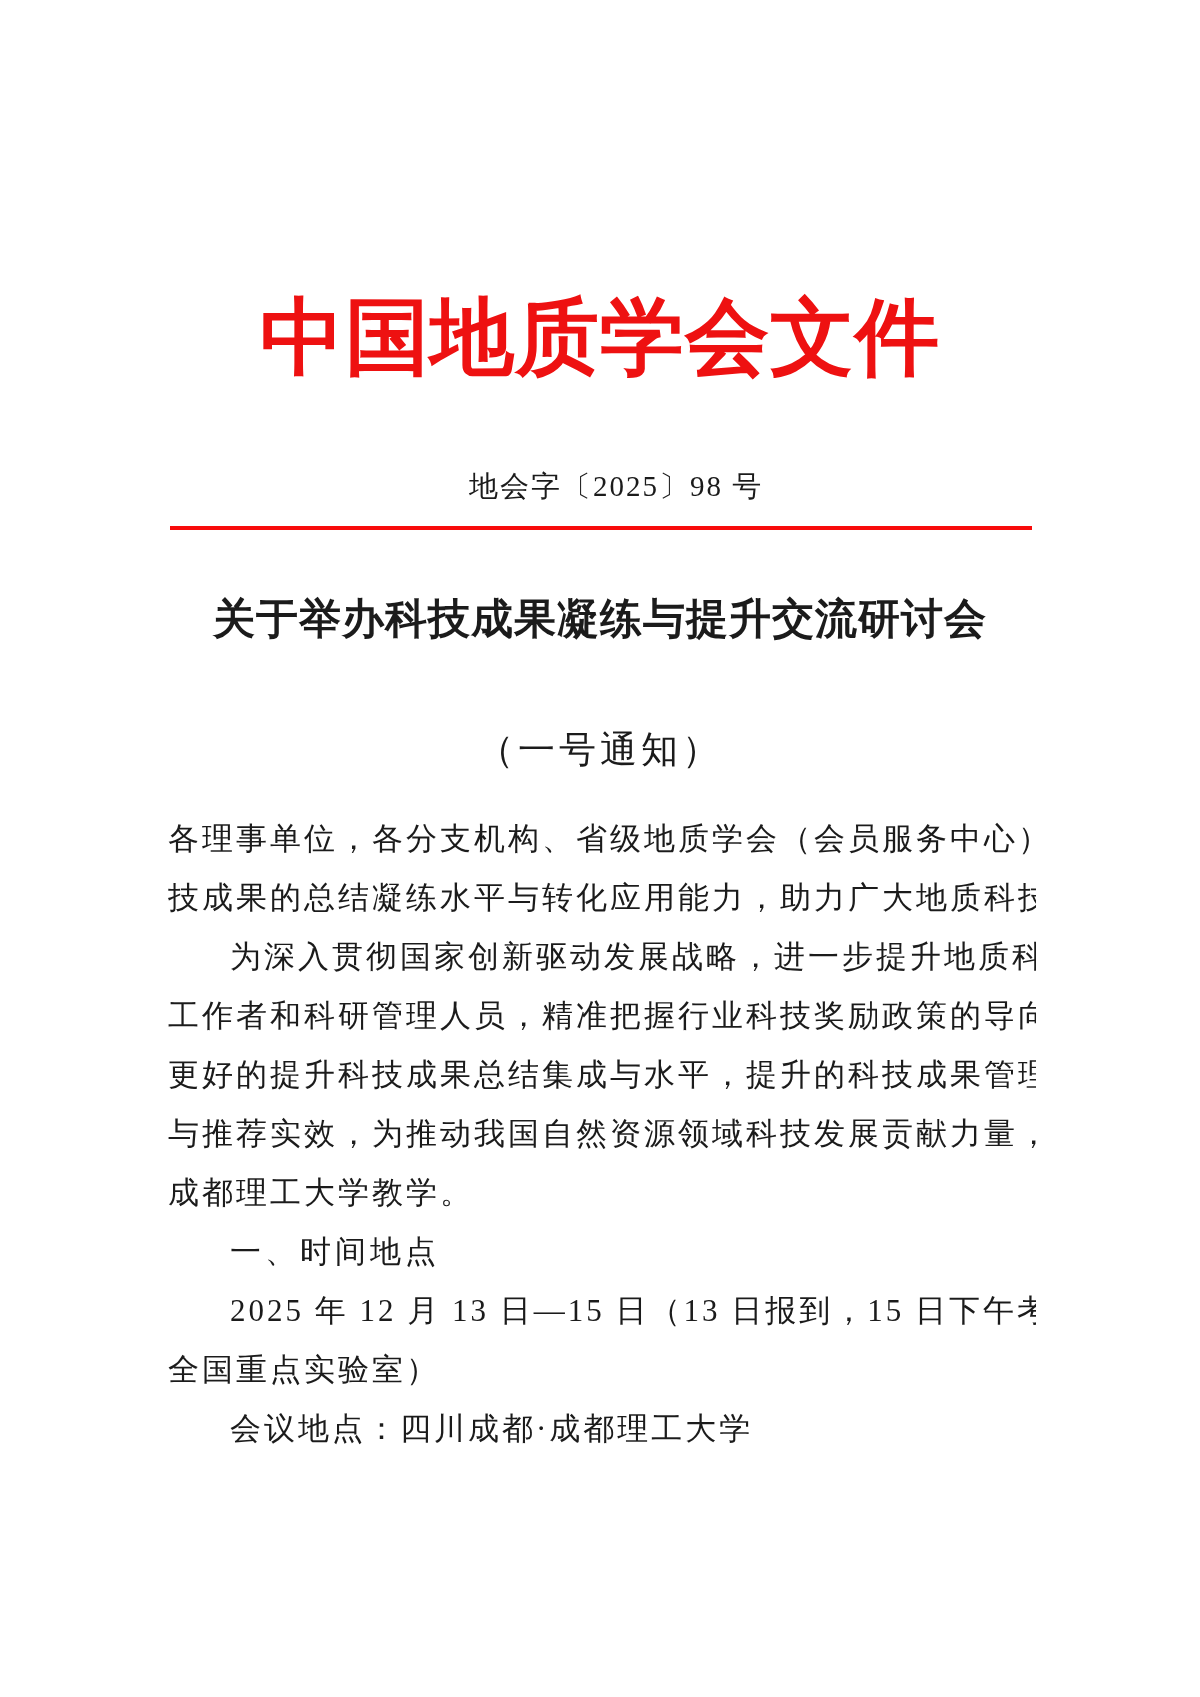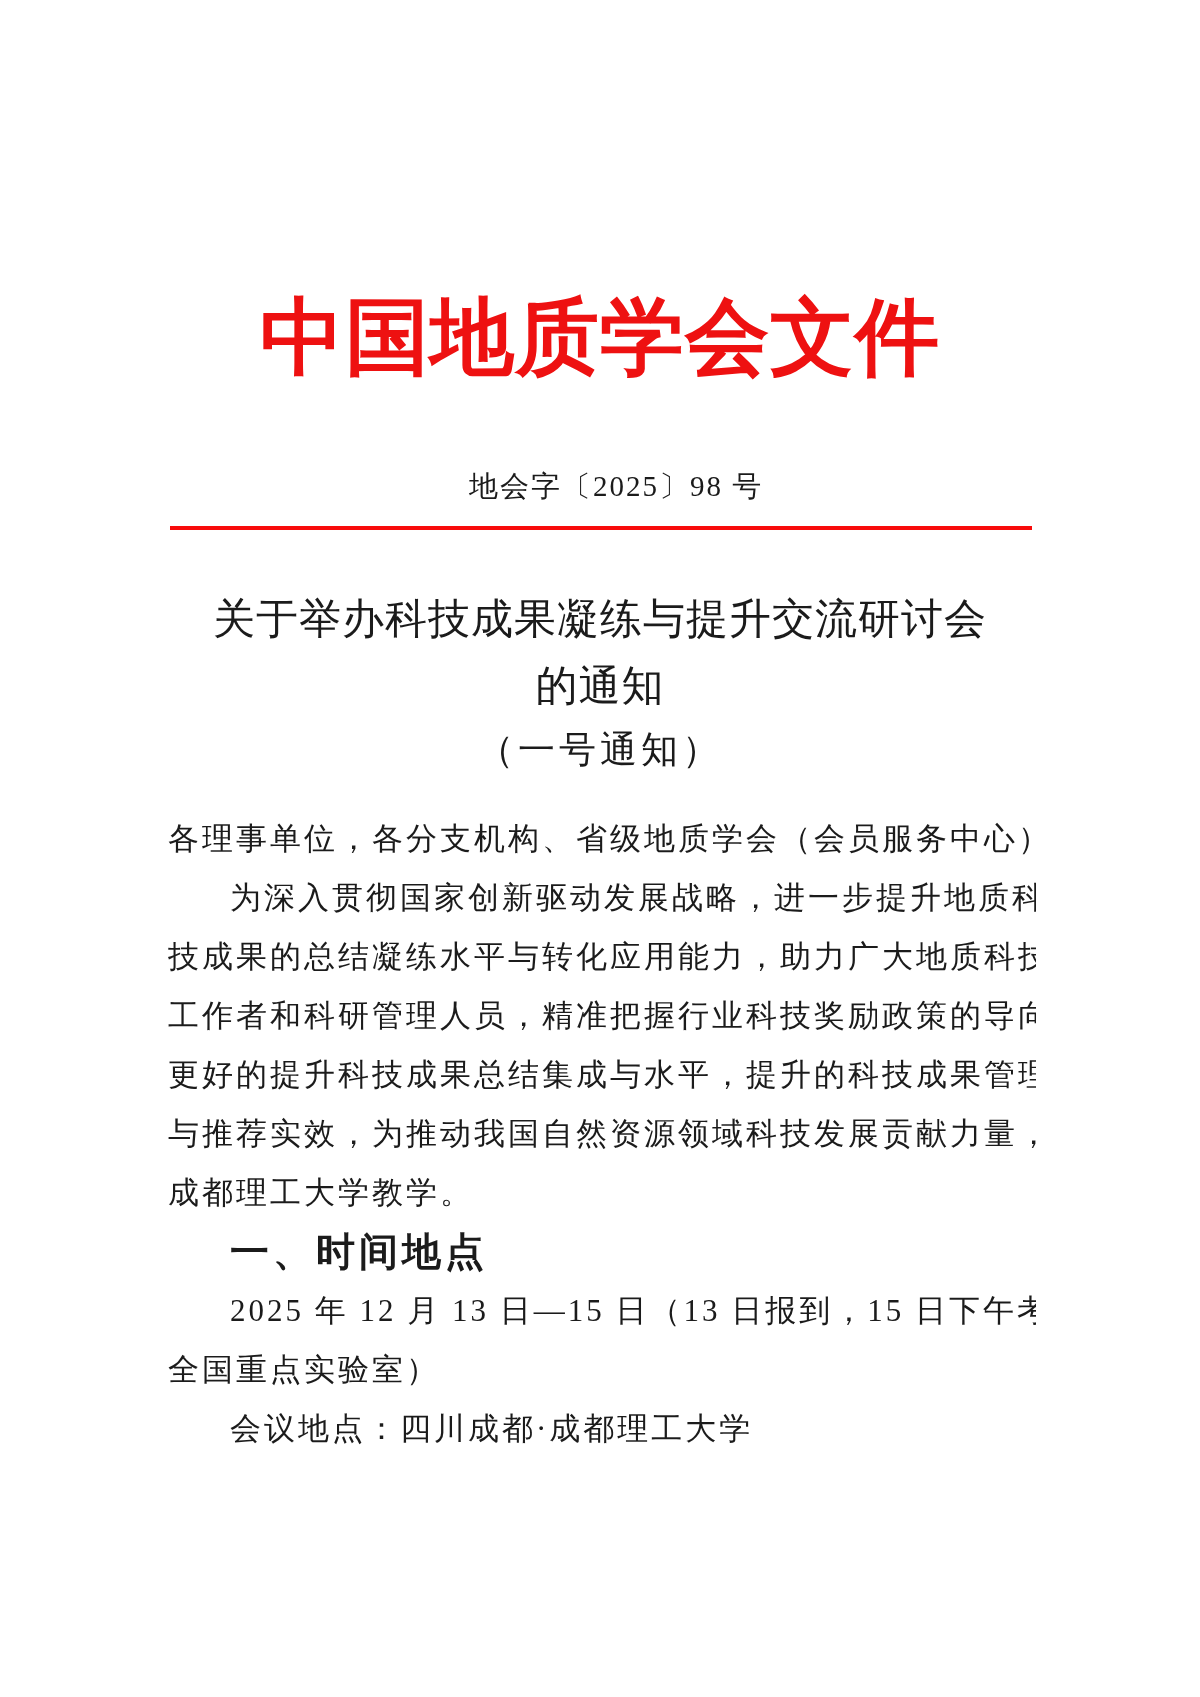--- a/index.html
+++ b/index.html
@@ -52,21 +52,21 @@
     background: var(--line-red);
   }
   .notice-title {
     position: absolute;
     top: 586px;
     left: 0;
     width: 100%;
     text-align: center;
     font-size: 42px;
     line-height: 67px;
-    font-weight: normal;
+    font-weight: bold;
     letter-spacing: 1px;
     white-space: nowrap;
   }
   .subtitle {
     position: absolute;
     top: 731px;
     left: 0;
     width: 100%;
     text-align: center;
     font-size: 37px;
@@ -83,47 +83,46 @@
     line-height: 59px;
     overflow: hidden;
   }
   .line {
     letter-spacing: 3px;
     white-space: nowrap;
   }
   .indent { text-indent: 62px; }
   .heading {
     font-family: "Liberation Sans", "DejaVu Sans", sans-serif;
-    font-weight: bold;
+    font-weight: normal;
     letter-spacing: 4px;
-    font-size: 39px;
+    font-size: 31px;
   }
 </style>
 </head>
 <body>
 
 <div class="page">
 
   <div class="org-title">中国地质学会文件</div>
 
   <div class="doc-number">地会字〔2025〕98 号</div>
 
   <div class="red-line"></div>
 
   <div class="notice-title">
     <div>关于举办科技成果凝练与提升交流研讨会</div>
-    <div>的通知</div>
   </div>
 
   <div class="subtitle">（一号通知）</div>
 
   <div class="body-block">
     <div class="line">各理事单位，各分支机构、省级地质学会（会员服务中心）:</div>
+    <div class="line">技成果的总结凝练水平与转化应用能力，助力广大地质科技</div>
     <div class="line indent">为深入贯彻国家创新驱动发展战略，进一步提升地质科</div>
-    <div class="line">技成果的总结凝练水平与转化应用能力，助力广大地质科技</div>
     <div class="line">工作者和科研管理人员，精准把握行业科技奖励政策的导向，</div>
     <div class="line">更好的提升科技成果总结集成与水平，提升的科技成果管理</div>
     <div class="line">与推荐实效，为推动我国自然资源领域科技发展贡献力量，</div>
     <div class="line">成都理工大学教学。</div>
     <div class="line indent heading">一、时间地点</div>
     <div class="line indent">2025 年 12 月 13 日—15 日（13 日报到，15 日下午考察</div>
     <div class="line">全国重点实验室）</div>
     <div class="line indent">会议地点：四川成都·成都理工大学</div>
   </div>
 

